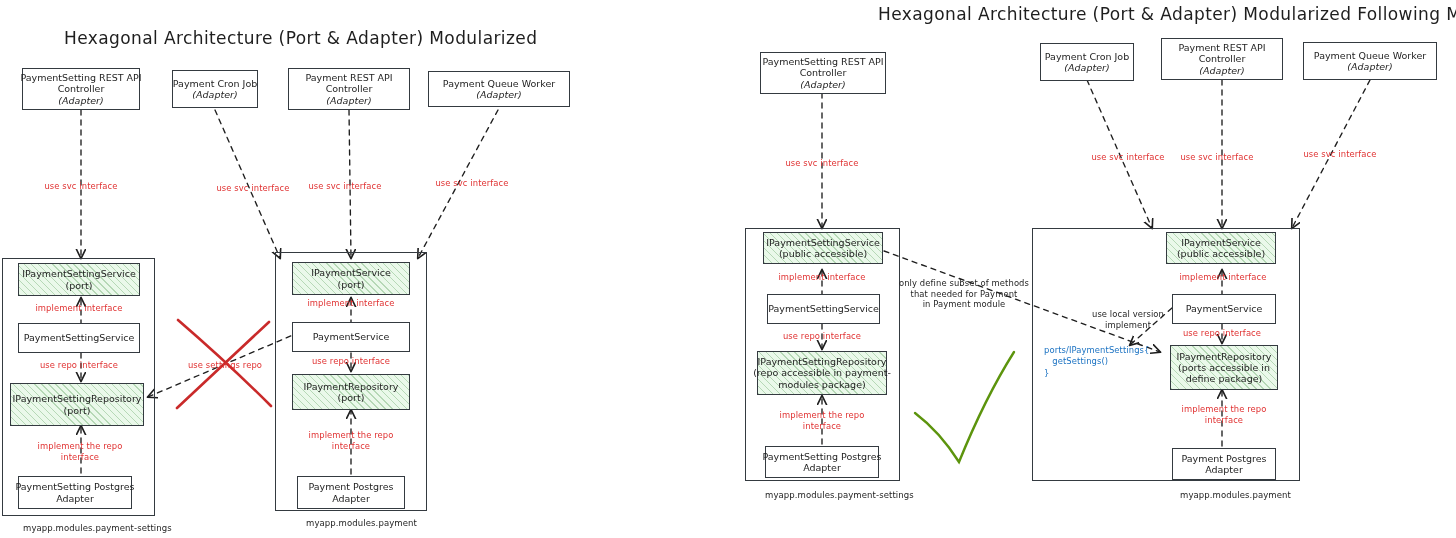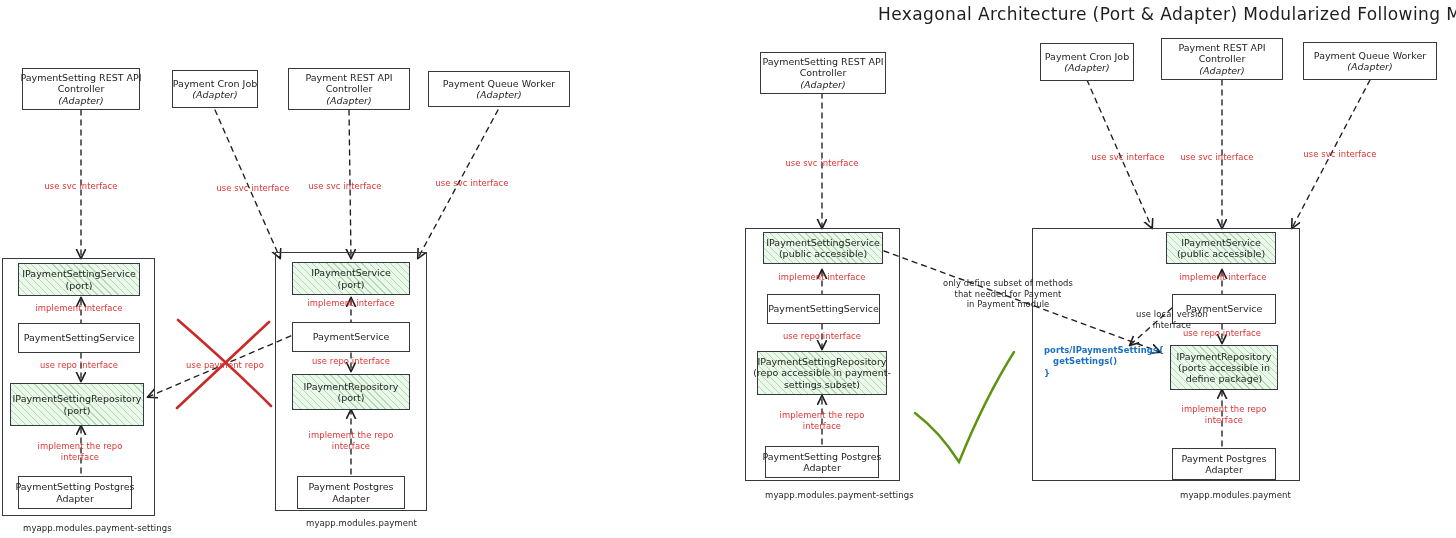--- a/index.html
+++ b/index.html
@@ -44,22 +44,22 @@
   .modlabel{
     position:absolute;white-space:nowrap;
     font-size:8.5px;color:#1e1e1e;letter-spacing:.1px;
   }
 
   .lbl{
     position:absolute;white-space:pre;text-align:center;
     font-size:8.4px;line-height:1.25;letter-spacing:.1px;
   }
   .lbl-red{color:#e03131;}
-  .lbl-dark{color:#1e1e1e;margin-left:44px;}
-  .lbl-blue{color:#1971c2;text-align:left;white-space:pre;font-weight:bold;}
+  .lbl-dark{color:#1e1e1e;}
+  .lbl-blue{color:#1971c2;text-align:left;white-space:pre;}
 </style>
 </head>
 <body>
 
 <div class="stage">
 
   <svg class="layer">
     <defs>
       <marker id="ah" markerWidth="9" markerHeight="9" refX="6.5" refY="4" orient="auto">
         <path d="M0,0.6 L7,4 L0,7.4" fill="none" stroke="#1e1e1e" stroke-width="1.2" stroke-linecap="round" stroke-linejoin="round"></path>
@@ -105,20 +105,21 @@
     <g stroke="#c92a2a" stroke-width="2.6" stroke-linecap="round" fill="none">
       <path d="M178,320 Q230,365 271,406"></path>
       <path d="M269,322 Q222,366 177,408"></path>
     </g>
 
     <g stroke="#5c940d" stroke-width="2.4" stroke-linecap="round" fill="none">
       <path d="M915,413 Q940,432 959,462 Q985,398 1014,352"></path>
     </g>
   </svg>
 
+  <div class="title" style="left:64px;top:28px;">Hexagonal Architecture  (Port &amp; Adapter) Modularized</div>
 
   <div class="box" style="left:22px;top:68px;width:118px;height:42px;">
     <span class="ln">PaymentSetting REST API</span>
     <span class="ln">Controller</span>
     <span class="ln ital">(Adapter)</span>
   </div>
   <div class="box" style="left:172px;top:70px;width:86px;height:38px;">
     <span class="ln">Payment Cron Job</span>
     <span class="ln ital">(Adapter)</span>
   </div>
@@ -174,21 +175,21 @@
     <span class="ln">(port)</span>
   </div>
   <div class="lbl lbl-red" style="left:297px;top:430px;width:108px;">implement the repo
 interface</div>
   <div class="box" style="left:297px;top:476px;width:108px;height:33px;">
     <span class="ln">Payment Postgres</span>
     <span class="ln">Adapter</span>
   </div>
   <div class="modlabel" style="left:306px;top:518px;">myapp.modules.payment</div>
 
-  <div class="lbl lbl-red" style="left:175px;top:360px;width:100px;">use payment repo</div>
+  <div class="lbl lbl-red" style="left:175px;top:360px;width:100px;">use settings repo</div>
 
   <div class="title" style="left:878px;top:4px;">Hexagonal Architecture  (Port &amp; Adapter) Modularized Following Modular Monolith</div>
 
   <div class="box" style="left:760px;top:52px;width:126px;height:42px;">
     <span class="ln">PaymentSetting REST API</span>
     <span class="ln">Controller</span>
     <span class="ln ital">(Adapter)</span>
   </div>
   <div class="box" style="left:1040px;top:43px;width:94px;height:38px;">
     <span class="ln">Payment Cron Job</span>
@@ -215,21 +216,21 @@
     <span class="ln">(public accessible)</span>
   </div>
   <div class="lbl lbl-red" style="left:769px;top:272px;width:106px;">implement interface</div>
   <div class="box" style="left:767px;top:294px;width:113px;height:30px;">
     <span class="ln">PaymentSettingService</span>
   </div>
   <div class="lbl lbl-red" style="left:771px;top:331px;width:102px;">use repo interface</div>
   <div class="box port" style="left:757px;top:351px;width:130px;height:44px;">
     <span class="ln">IPaymentSettingRepository</span>
     <span class="ln">(repo accessible in payment-</span>
-    <span class="ln">settings subset)</span>
+    <span class="ln">modules package)</span>
   </div>
   <div class="lbl lbl-red" style="left:768px;top:410px;width:108px;">implement the repo
 interface</div>
   <div class="box" style="left:765px;top:446px;width:114px;height:32px;">
     <span class="ln">PaymentSetting Postgres</span>
     <span class="ln">Adapter</span>
   </div>
   <div class="modlabel" style="left:765px;top:490px;">myapp.modules.payment-settings</div>
 
   <div class="module" style="left:1032px;top:228px;width:268px;height:253px;"></div>
@@ -252,18 +253,18 @@
   <div class="box" style="left:1172px;top:448px;width:104px;height:32px;">
     <span class="ln">Payment Postgres</span>
     <span class="ln">Adapter</span>
   </div>
   <div class="modlabel" style="left:1180px;top:490px;">myapp.modules.payment</div>
 
   <div class="lbl lbl-dark" style="left:896px;top:278px;width:136px;">only define subset of methods
 that needed for Payment
 in Payment module</div>
   <div class="lbl lbl-dark" style="left:1076px;top:309px;width:104px;">use local version
-interface</div>
+implement</div>
   <div class="lbl lbl-blue" style="left:1044px;top:345px;width:130px;line-height:1.35;">ports/IPaymentSettings{
    getSettings()
 }</div>
 
 </div>
 
 </body></html>

